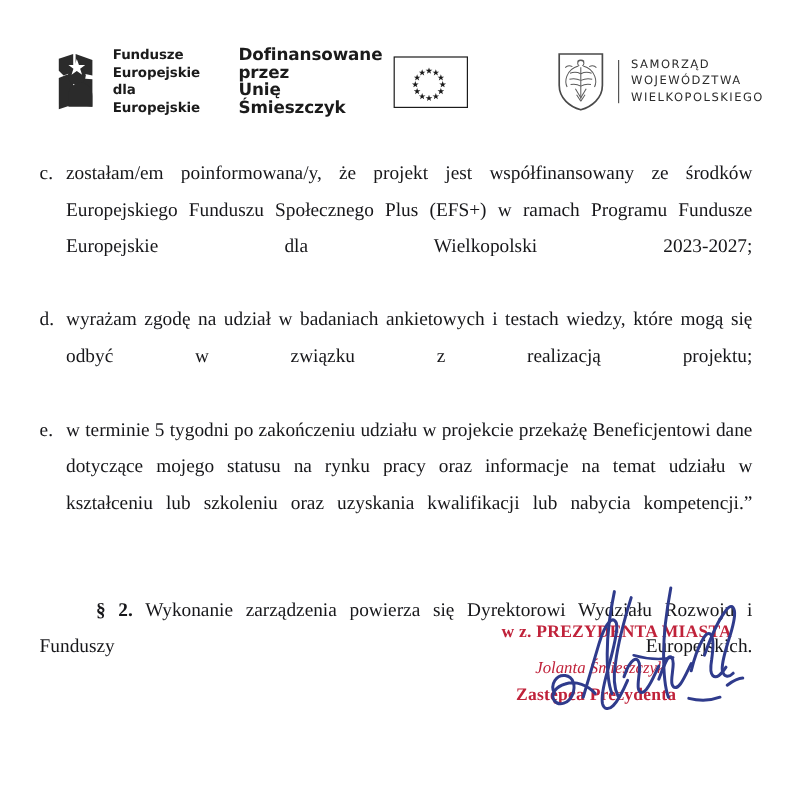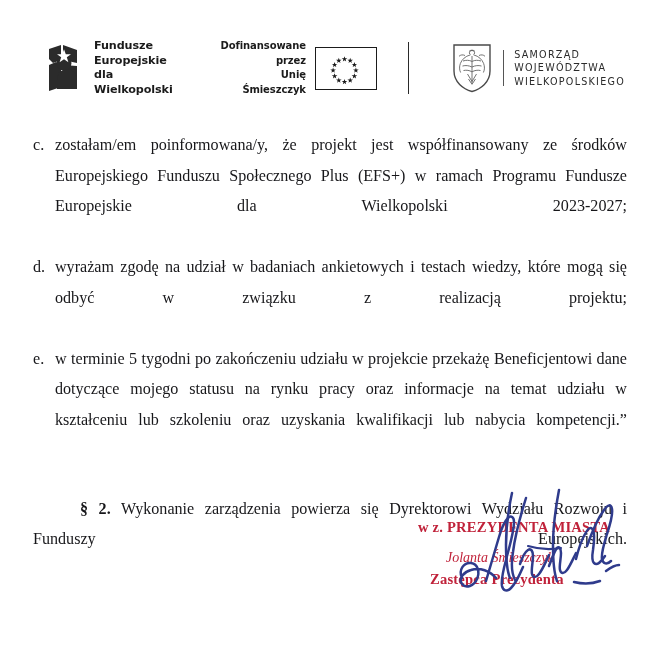--- a/index.html
+++ b/index.html
@@ -47,25 +47,25 @@
     font-weight: 600;
     letter-spacing: -0.1px;
   }
   .logo-eu {
     display: flex;
     align-items: center;
     margin-left: 32px;
   }
   .eu-label {
     font-family: "DejaVu Sans", "Liberation Sans", sans-serif;
-    font-size: 10px;
+    font-size: 14px;
     line-height: 14.5px;
     color: #1b1b1b;
     font-weight: 600;
-    text-align: right;
+    text-align: left;
     letter-spacing: -0.1px;
   }
   .eu-flag {
     width: 60px;
     height: 41px;
     border: 1.6px solid #1b1b1b;
     margin-left: 9px;
     position: relative;
     flex: 0 0 auto;
     background: #fff;
@@ -220,21 +220,21 @@
         <path d="M2 22 L9 19 L14 22 L14 44 L2 48 Z" fill="#2b2b2b"></path>
         <path d="M16 2 L30 7 L30 20 L16 17 Z" fill="#2b2b2b"></path>
         <path d="M16 22 L30 23 L30 46 L16 44 Z" fill="#2b2b2b"></path>
         <circle cx="17" cy="20" r="7.5" fill="#2b2b2b"></circle>
         <path d="M20 26 c6 0 10 5 10 11 l0 9 l-20 0 l0 -9 c0 -6 4 -11 10 -11 z" fill="#2b2b2b"></path>
         <path d="M17 6.2 L18.8 11.2 L24 11.2 L19.8 14.3 L21.4 19.3 L17 16.2 L12.6 19.3 L14.2 14.3 L10 11.2 L15.2 11.2 Z" fill="#ffffff"></path>
       </svg>
     </div>
     <div class="logo-label">
       <div>Fundusze Europejskie</div>
-      <div>dla Wielkopolski</div>
+      <div>dla Europejskie</div>
     </div>
   </div>
 
   <div class="logo-eu">
     <div class="eu-label">
       <div>Dofinansowane przez</div>
       <div>Unię Śmieszczyk</div>
     </div>
     <div class="eu-flag">
       <svg width="57" height="38" viewBox="0 0 57 38">

